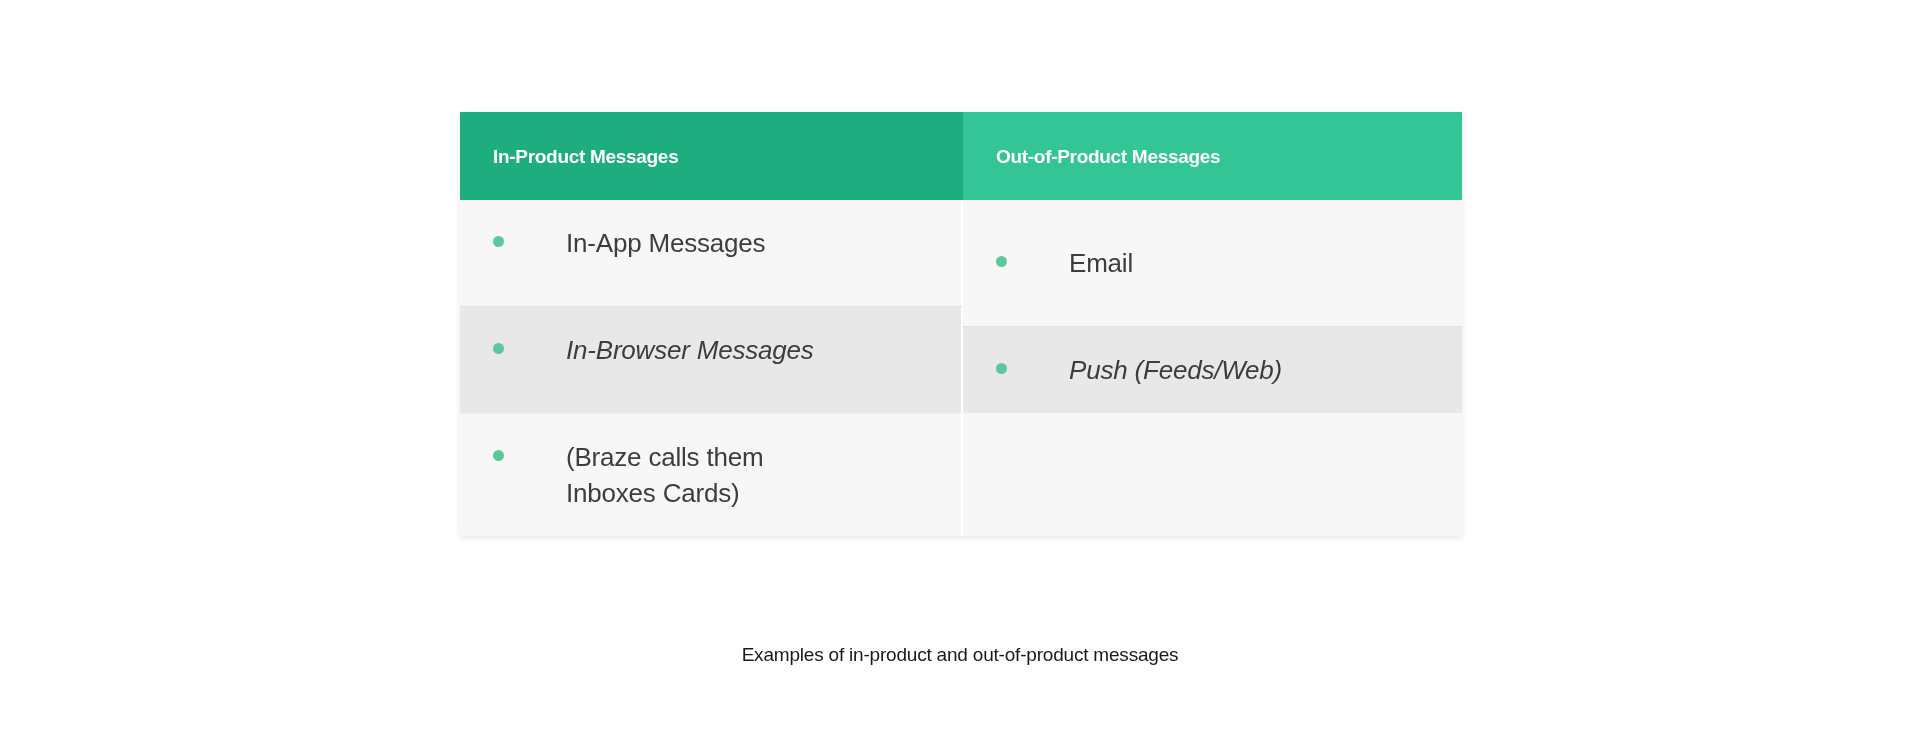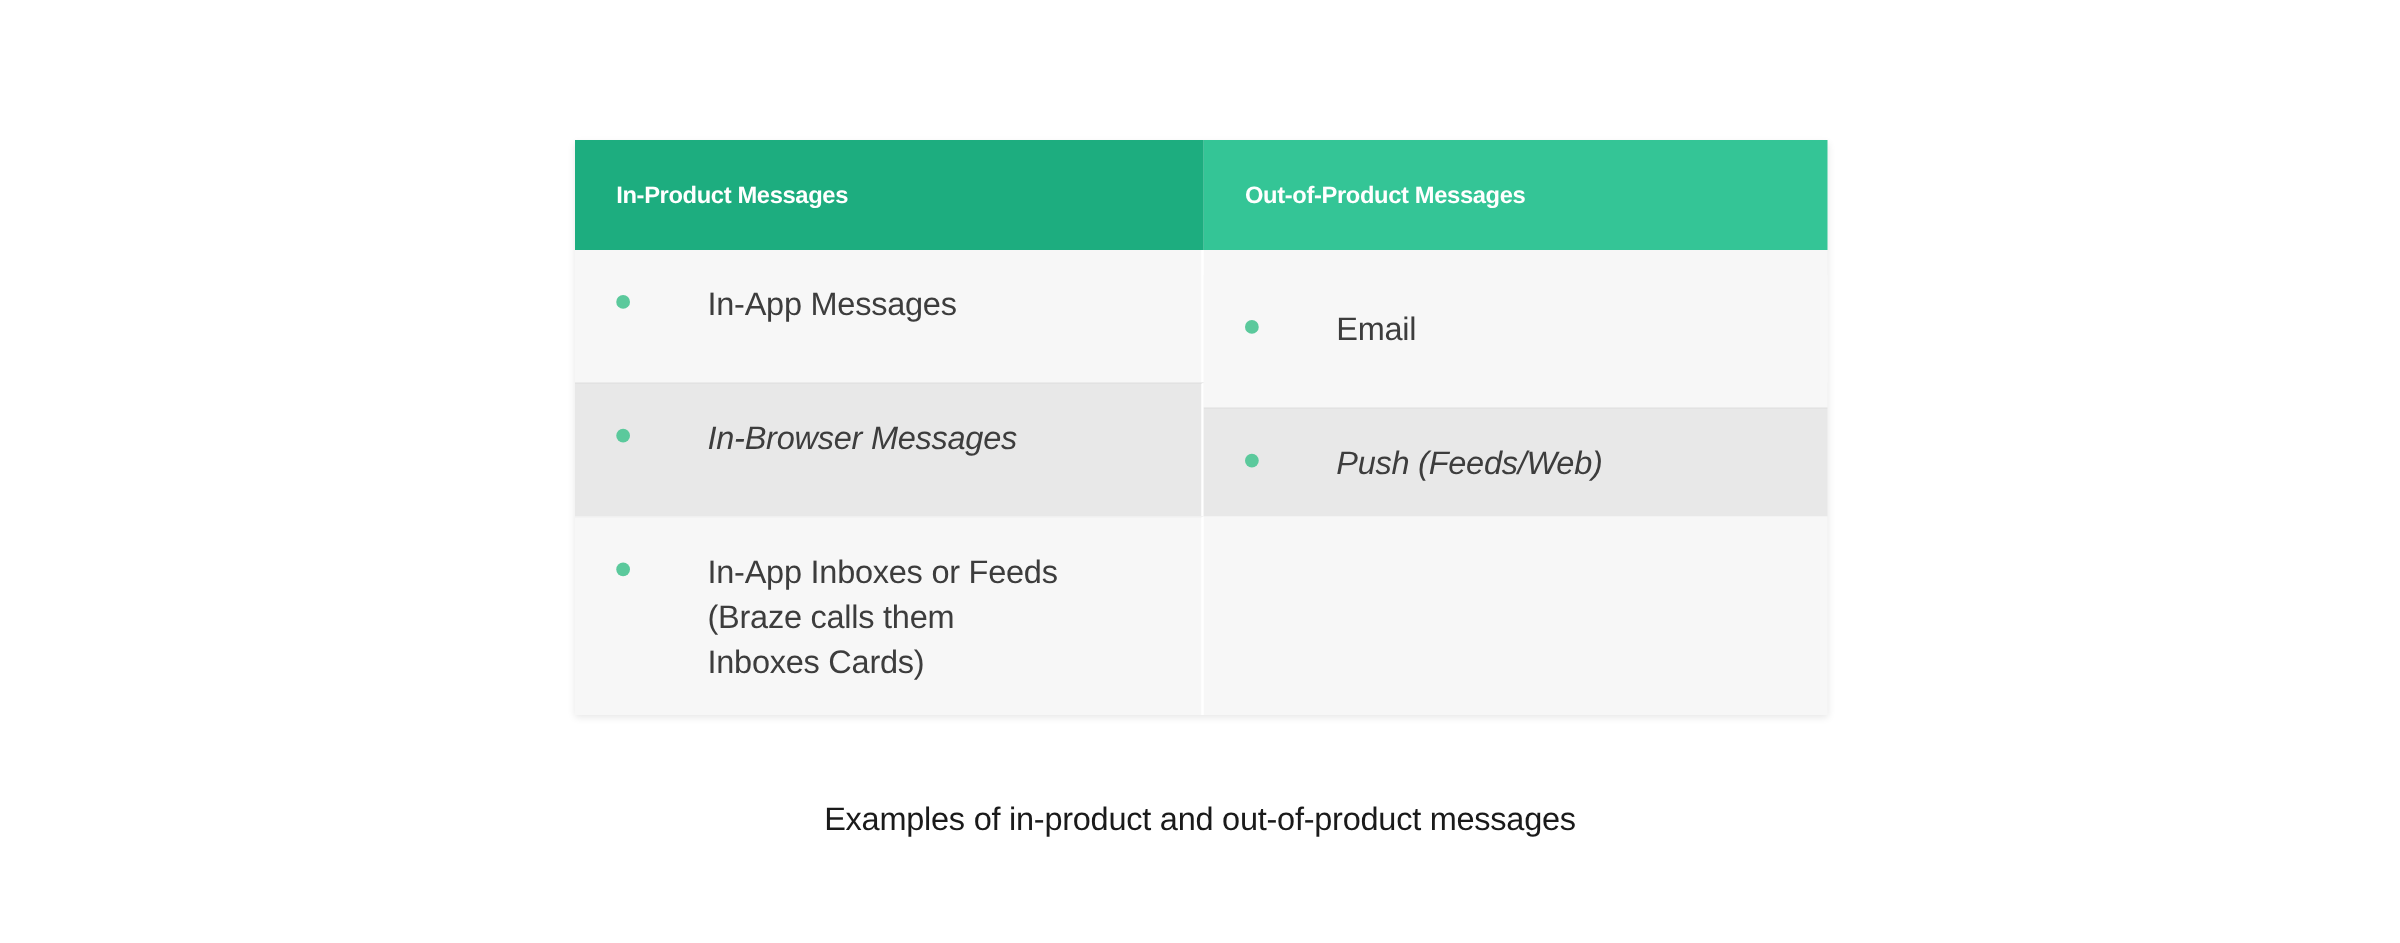--- a/index.html
+++ b/index.html
@@ -136,21 +136,21 @@
   }
 
   
   #figure-caption {
     position: absolute;
     left: 0;
     top: 638px;
     width: 1920px;
     text-align: center;
     color: #1a1a1a;
-    font-size: 26px;
+    font-size: 19px;
     font-weight: 400;
     letter-spacing: -0.2px;
     line-height: 34px;
   }
 </style>
 </head>
 <body>
 
 <div id="figure">
 
@@ -192,21 +192,20 @@
         <span class="bullet-text">
           <span class="text-line">Push (Feeds/Web)</span>
         </span>
       </div>
     </div>
 
     <div class="table-row body-row shade-light">
       <div class="table-cell body-cell col-left">
         <span class="bullet-dot"></span>
         <span class="bullet-text">
-          <span class="text-line">In-App Inboxes or Feeds</span>
           <span class="text-line">(Braze calls them</span>
           <span class="text-line">Inboxes Cards)</span>
         </span>
       </div>
     </div>
 
   </div>
 
   <div id="figure-caption">Examples of in-product and out-of-product messages</div>
 

